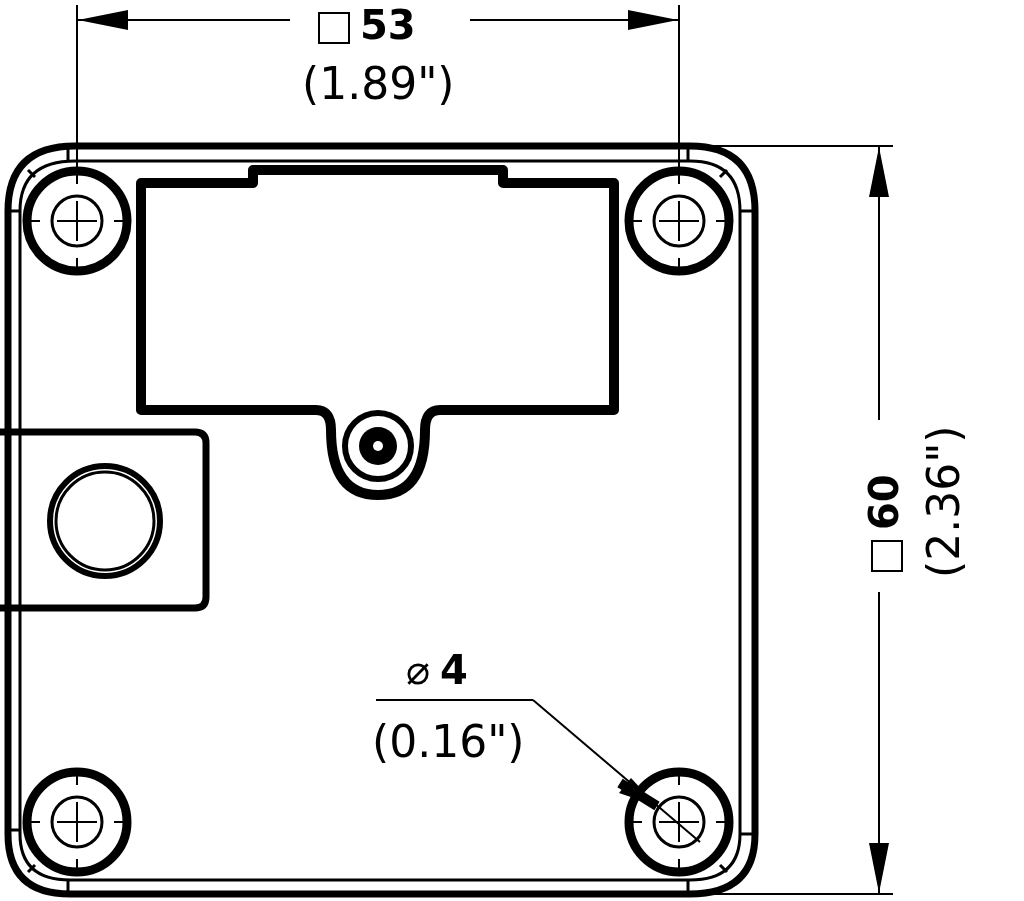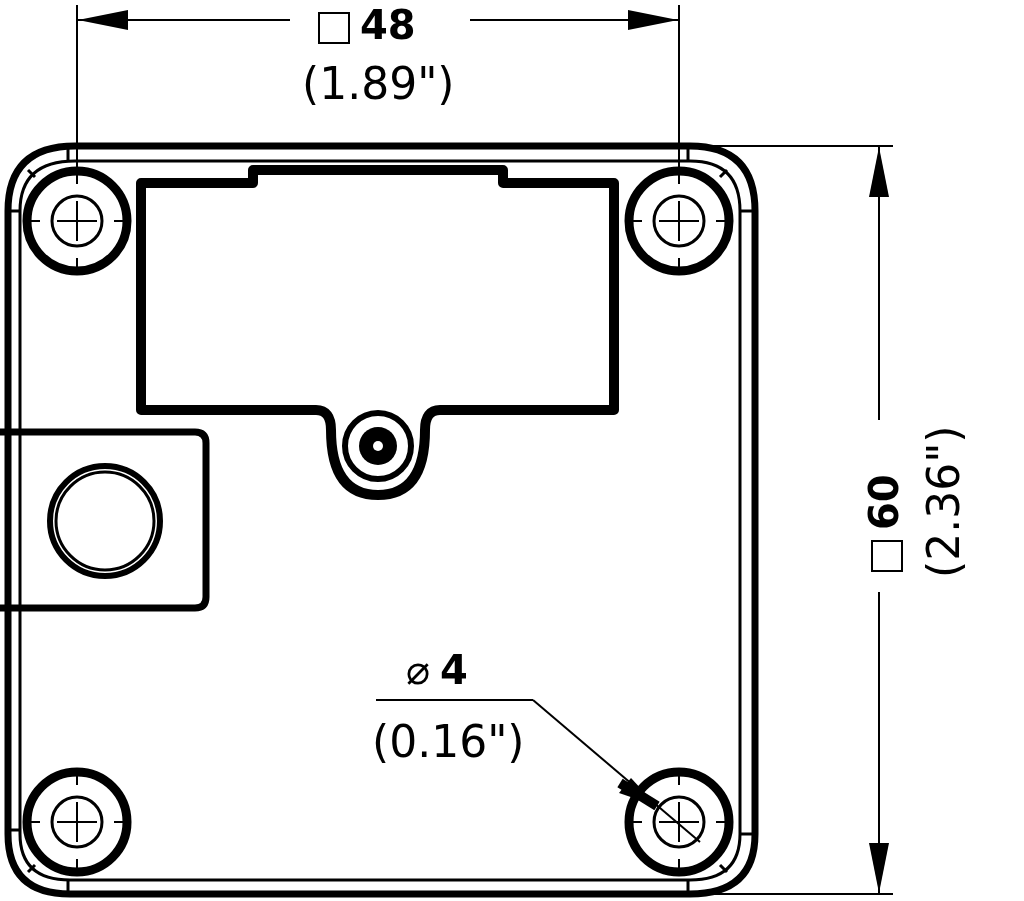--- a/index.html
+++ b/index.html
@@ -110,21 +110,21 @@
 
   <g stroke="#000" fill="#000">
     <line x1="376" y1="700" x2="533" y2="700" stroke-width="2"></line>
     <line x1="533" y1="700" x2="700" y2="842" stroke-width="2"></line>
     <polygon points="657,806 619,793 631,778" stroke="none"></polygon>
     <line x1="620" y1="783" x2="657" y2="806" stroke-width="10"></line>
   </g>
 </svg>
 
 <div class="dim-text" style="left:318px; top:5px; font-size:40px;">
-  <span class="sq" style="width:32px;height:32px;margin-right:10px;"></span><span class="bold">48</span>
+  <span class="sq" style="width:32px;height:32px;margin-right:10px;"></span><span class="bold">53</span>
 </div>
 <div class="dim-text" style="left:302px; top:62px; font-size:44px;">(1.89")</div>
 
 <div class="vert" style="left:864px; top:572px; font-size:40px;">
   <span class="sq" style="width:32px;height:32px;margin-right:10px;"></span><span class="bold">60</span>
 </div>
 <div class="vert" style="left:922px; top:578px; font-size:44px;">(2.36")</div>
 
 <div class="dim-text" style="left:406px; top:650px; font-size:40px;">
   <span style="font-weight:normal; margin-right:10px;">⌀</span><span class="bold">4</span>

